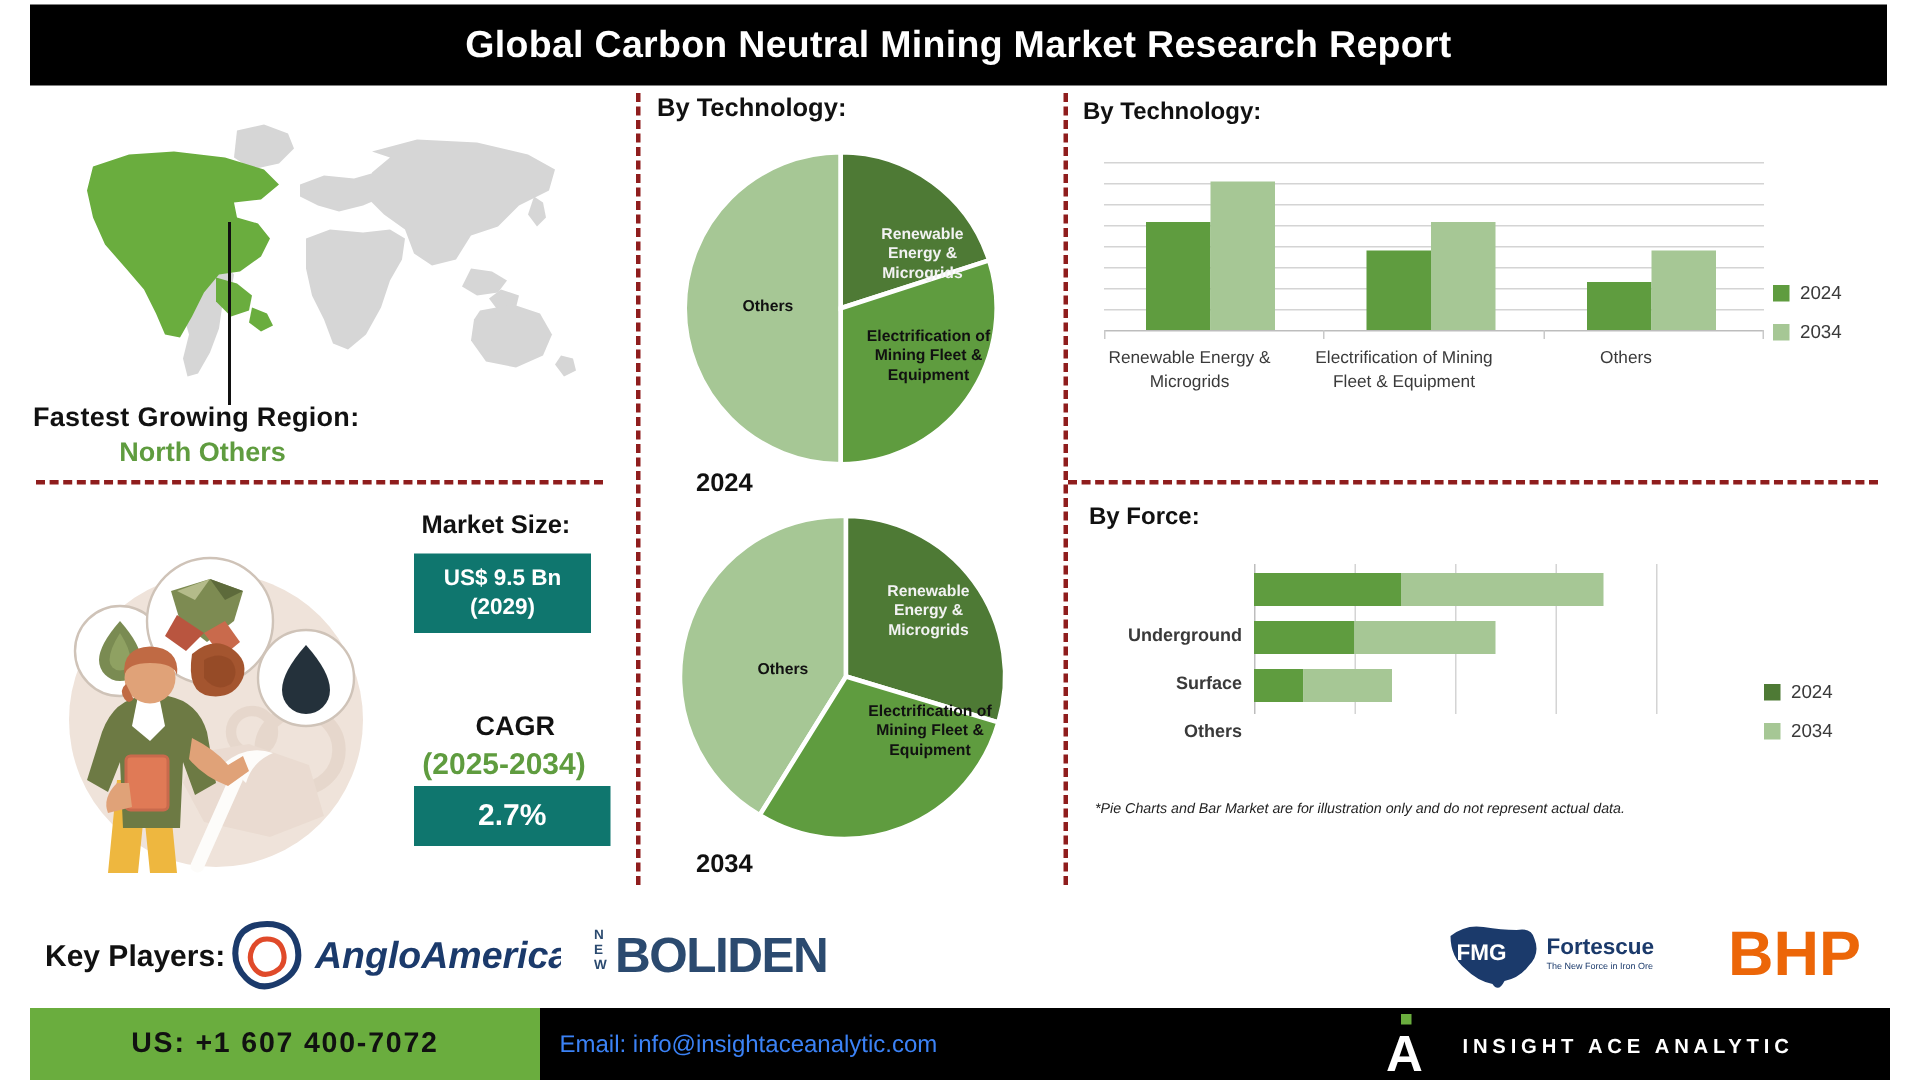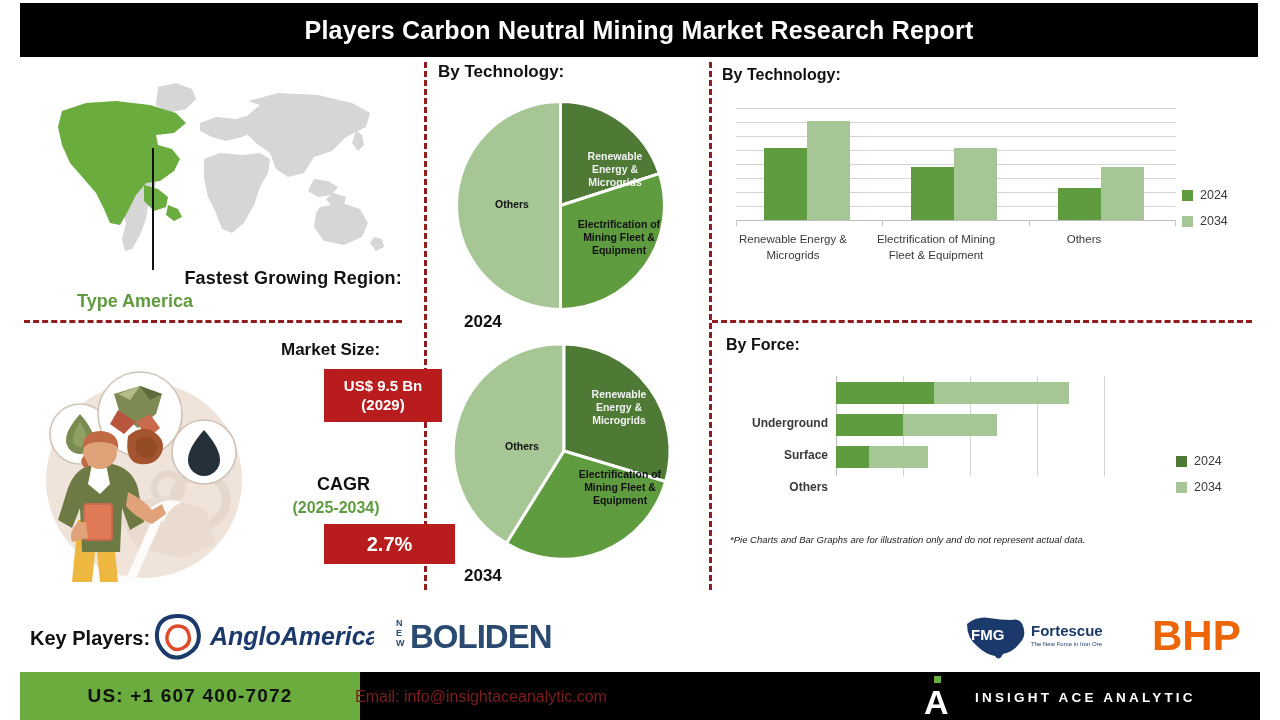--- a/index.html
+++ b/index.html
@@ -12,29 +12,29 @@
 
   
   .vdash{position:absolute;width:0;border-left:3px dashed #8f1d1d;}
   .hdash{position:absolute;height:0;border-top:3px dashed #8f1d1d;}
 
   
   .map-wrap{position:absolute;left:18px;top:75px;width:390px;height:185px;}
   .map-wrap svg{width:100%;height:100%;display:block;}
   .pointer-line{position:absolute;left:152px;top:148px;width:0;height:122px;border-left:2px solid #111;}
   .fgr{position:absolute;left:22px;top:268px;width:380px;}
-  .fgr .lab{font-size:18px;font-weight:bold;color:#111;letter-spacing:.2px;text-align:right;}
+  .fgr .lab{font-size:18px;font-weight:bold;color:#111;letter-spacing:.2px;}
   .fgr .val{font-size:18px;font-weight:bold;color:#5f9c3f;text-align:center;width:226px;margin-top:2px;}
 
   
   .ms-title{position:absolute;left:281px;top:340px;font-size:17px;font-weight:bold;color:#111;}
-  .greenbox{position:absolute;background:#b91c1c;color:#fff;display:flex;align-items:center;justify-content:center;text-align:center;font-weight:bold;line-height:1.25;margin-left:48px;}
+  .greenbox{position:absolute;background:#0f766e;color:#fff;display:flex;align-items:center;justify-content:center;text-align:center;font-weight:bold;line-height:1.25;}
   #ms-box{left:276px;top:369px;width:118px;height:53px;font-size:15px;}
   .cagr-title{position:absolute;left:297px;top:474px;font-size:18px;font-weight:bold;color:#111;margin-left:20px;}
-  .cagr-years{position:absolute;left:276px;top:499px;width:120px;text-align:center;font-size:16px;font-weight:bold;color:#5f9c3f;}
+  .cagr-years{position:absolute;left:276px;top:499px;width:120px;text-align:center;font-size:20px;font-weight:bold;color:#5f9c3f;}
   #cagr-box{left:276px;top:524px;width:131px;height:40px;font-size:20px;}
 
   
   .illus{position:absolute;left:20px;top:352px;width:248px;height:236px;}
   .illus svg{width:100%;height:100%;display:block;}
 
   
   .pie-sec{position:absolute;}
   .pie-title{font-size:17px;font-weight:bold;color:#111;}
   .pie-year{font-size:17px;font-weight:bold;color:#111;}
@@ -65,31 +65,31 @@
 
   
   .kp-band{position:absolute;left:0;top:598px;width:1280px;height:74px;background:#fff;}
   .kp-label{position:absolute;left:30px;top:627px;font-size:20px;font-weight:bold;color:#111;}
   .logo{position:absolute;display:flex;align-items:center;}
 
   
   .bb-green{position:absolute;left:20px;top:672px;width:340px;height:48px;background:#6aad3e;display:flex;align-items:center;justify-content:center;}
   .bb-green span{font-size:19px;font-weight:bold;color:#111;letter-spacing:1.2px;font-family:"Liberation Sans",sans-serif;}
   .bb-black{position:absolute;left:360px;top:672px;width:900px;height:48px;background:#000;}
-  .bb-email{position:absolute;left:355px;top:688px;font-size:16px;color:#7f1d1d;text-align:right;}
+  .bb-email{position:absolute;left:373px;top:688px;font-size:16px;color:#3b82f6;text-align:right;}
   .bb-brand{position:absolute;left:975px;top:690px;font-size:13.5px;color:#fff;letter-spacing:3.2px;font-weight:bold;}
   .brand-mark{position:absolute;left:920px;top:676px;width:38px;height:40px;}
 </style>
 </head>
 <body>
 
 <div class="root">
 
   <div class="title-bar">
-    <div class="t">Players Carbon Neutral Mining Market Research Report</div>
+    <div class="t">Global Carbon Neutral Mining Market Research Report</div>
   </div>
 
   <div class="vdash" style="left:424px;top:62px;height:528px;"></div>
   <div class="vdash" style="left:709px;top:62px;height:528px;"></div>
   <div class="hdash" style="left:24px;top:320px;width:378px;"></div>
   <div class="hdash" style="left:712px;top:320px;width:540px;"></div>
 
   <div class="map-wrap">
     <svg viewBox="0 0 390 185" xmlns="http://www.w3.org/2000/svg">
       <g fill="#d6d6d6">
@@ -118,21 +118,21 @@
         <path d="M44 36 l24 -8 l30 -2 l34 4 l26 8 l10 10 l-12 10 l-18 2 l2 10 l14 4 l8 10 l-6 12 l-14 10 l-14 2 l-10 12 l-8 16 l-8 14 l-10 -2 l-6 -14 l-8 -16 l-12 -14 l-14 -16 l-8 -18 l-4 -18 l4 -16z"></path>
         <path d="M126 110 l14 4 l10 8 l-2 10 l-12 4 l-10 -10z"></path>
         <path d="M150 130 l10 4 l4 8 l-8 4 l-8 -6z"></path>
       </g>
     </svg>
   </div>
   <div class="pointer-line"></div>
 
   <div class="fgr">
     <div class="lab">Fastest Growing Region:</div>
-    <div class="val">Type America</div>
+    <div class="val">North Others</div>
   </div>
 
   <div class="illus">
     <svg viewBox="0 0 248 236" xmlns="http://www.w3.org/2000/svg">
       <circle cx="124" cy="128" r="98" fill="#efe3da"></circle>
       <g opacity="0.55" fill="#e4d3c7">
         <circle cx="180" cy="148" r="26" fill="none" stroke="#e0cfc2" stroke-width="9"></circle>
         <circle cx="148" cy="136" r="14" fill="none" stroke="#e0cfc2" stroke-width="7"></circle>
         <path d="M110 150 l36 -6 l40 14 l10 34 l-36 14 l-44 -10 l-14 -26z" fill="#e6d6ca"></path>
       </g>
@@ -294,21 +294,21 @@
       <div class="row">
         <div class="sw" style="background:#4e7a35;"></div>
         <div class="txt">2024</div>
       </div>
       <div class="row">
         <div class="sw" style="background:#a6c795;"></div>
         <div class="txt">2034</div>
       </div>
     </div>
 
-    <div class="note" style="left:14px;top:198px;width:520px;">*Pie Charts and Bar Graphs are for illustration only and do not represent actual data.</div>
+    <div class="note" style="left:14px;top:198px;width:520px;">*Pie Charts and Bar Market are for illustration only and do not represent actual data.</div>
   </div>
 
   <div class="kp-band"></div>
   <div class="kp-label">Key Players:</div>
 
   <div class="logo" style="left:152px;top:612px;width:222px;height:48px;">
     <svg viewBox="0 0 222 48" xmlns="http://www.w3.org/2000/svg" style="width:222px;height:48px;">
       <g>
         <path d="M26 4 q16 0 20 14 q4 16 -10 24 q-14 8 -24 -2 q-10 -10 -6 -24 q4 -12 20 -12z" fill="none" stroke="#1b3a6b" stroke-width="4"></path>
         <path d="M26 14 q9 0 11 9 q2 9 -6 13 q-8 4 -13 -2 q-5 -6 -2 -13 q3 -7 10 -7z" fill="none" stroke="#e04a2a" stroke-width="3.4"></path>

